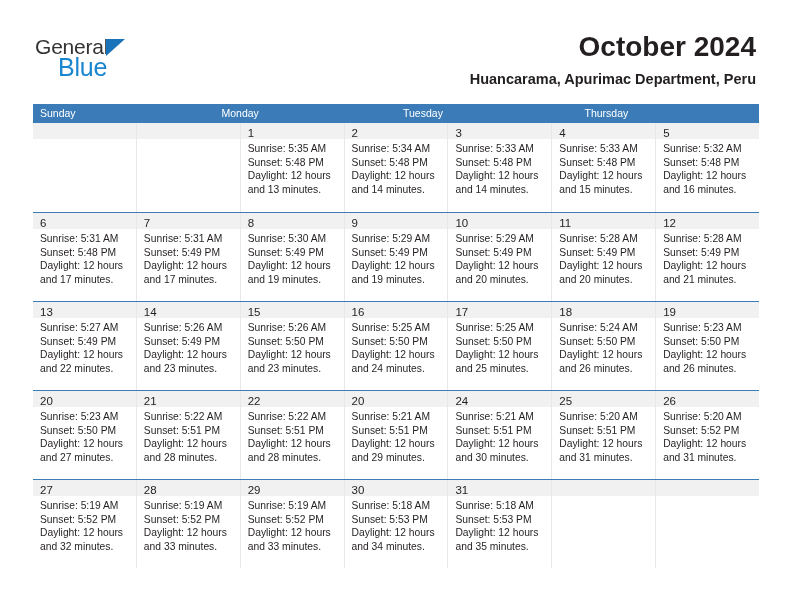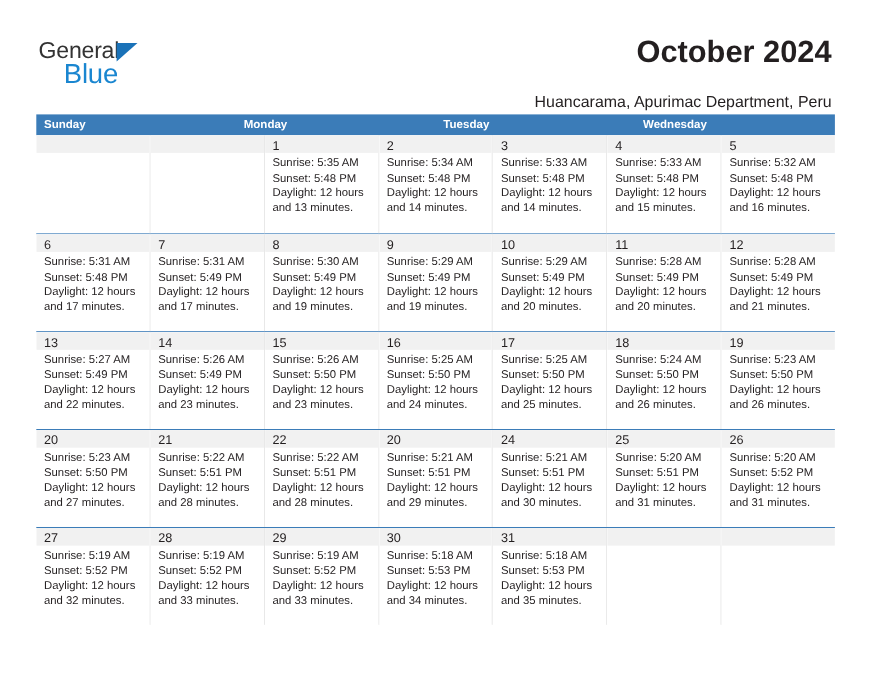--- a/index.html
+++ b/index.html
@@ -77,42 +77,41 @@
     text-align: right;
   }
   .month-title {
     font-size: 28px;
     font-weight: bold;
     color: #231f20;
     line-height: 34px;
     white-space: nowrap;
   }
   .location-subtitle {
-    margin-top: 20px;
+    margin-top: 6px;
     font-size: 14.5px;
-    font-weight: normal;
+    font-weight: bold;
     color: #231f20;
     line-height: 18px;
     white-space: nowrap;
   }
 
   
   .calendar {
     position: absolute;
     left: 33px;
     top: 104px;
     width: 726px;
   }
 
   .weekday-header {
     display: flex;
     width: 100%;
     background: #3b7cb8;
     height: 19px;
-    font-weight: bold;
   }
   .weekday-cell {
     flex: 1 1 0;
     color: #ffffff;
     font-size: 10.5px;
     line-height: 19px;
     padding-left: 7px;
     box-sizing: border-box;
     white-space: nowrap;
     overflow: hidden;
@@ -189,21 +188,21 @@
     </div>
 
   </div>
 
   <div class="calendar">
 
     <div class="weekday-header">
       <div class="weekday-cell">Sunday</div>
       <div class="weekday-cell">Monday</div>
       <div class="weekday-cell">Tuesday</div>
-      <div class="weekday-cell">Wednesday</div>
+      <div class="weekday-cell">Thursday</div>
     </div>
 
     <div id="weeks-container">
         <div class="week-row first">
           <div class="day-cell empty">
             <div class="daynum-band"><span class="daynum"></span></div>
           </div>
           <div class="day-cell empty">
             <div class="daynum-band"><span class="daynum"></span></div>
           </div>

